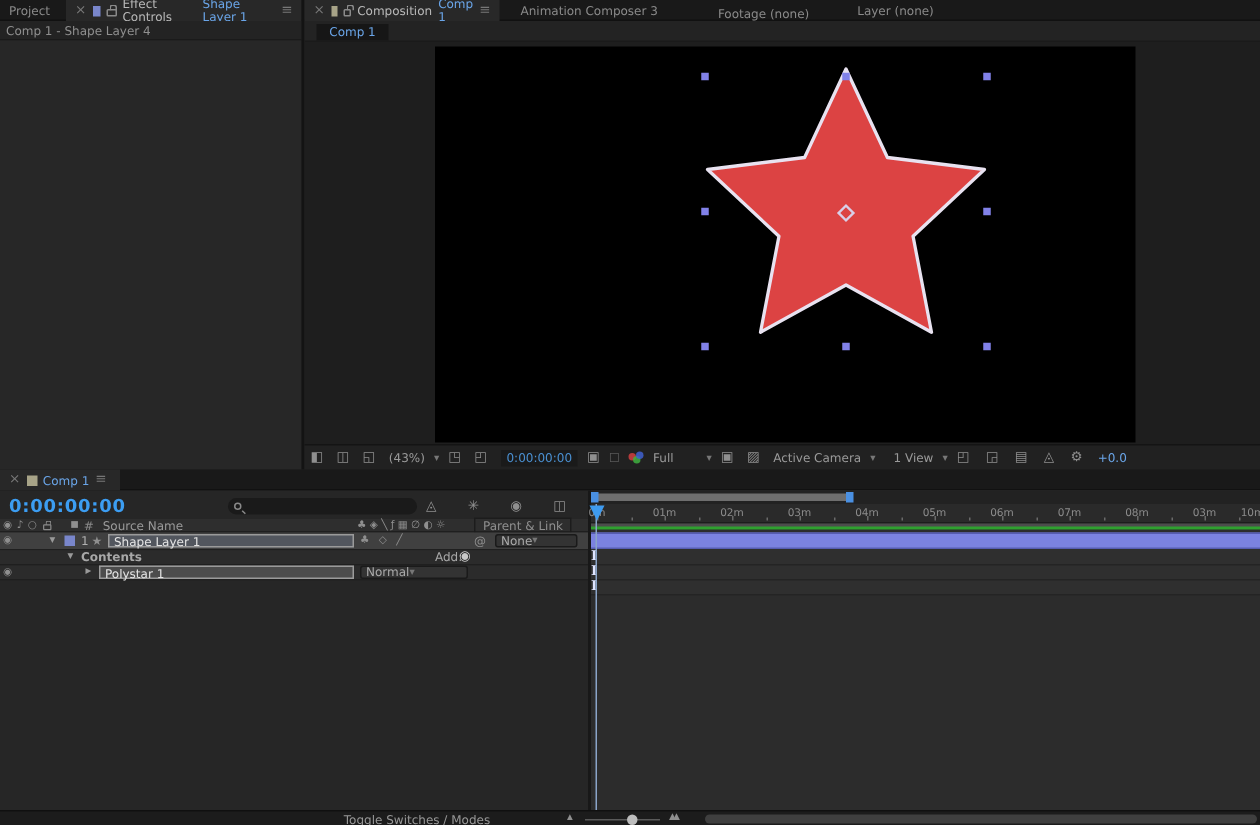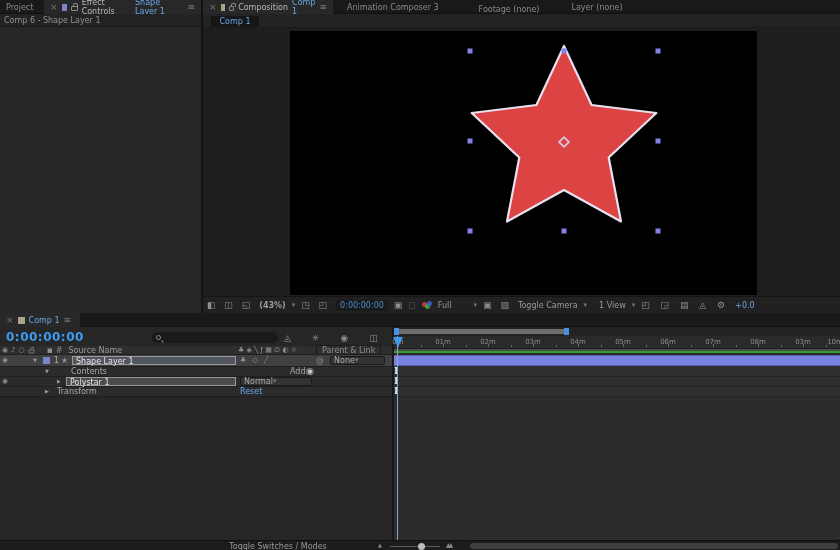--- a/index.html
+++ b/index.html
@@ -41,21 +41,21 @@
   <div class="tab active" style="flex:1;">
     <span class="close-glyph">×</span>
     <span class="swatch" style="background:#7986cb;"></span>
     <span class="lock"></span>
     <span>Effect Controls</span>
     <span class="blue">Shape Layer 1</span>
     <span class="menu-glyph">≡</span>
   </div>
 </div>
 <div class="abs" style="left:0;top:14px;width:201px;height:13px;background:#232323;border-bottom:1px solid #1a1a1a;line-height:13px;padding-left:4px;">
-  <span style="color:#8f8f8f;">Comp 6 - Shape Layer 1</span>
+  <span style="color:#8f8f8f;">Comp 1 - Shape Layer 4</span>
 </div>
 <div class="abs" style="left:0;top:27px;width:201px;height:286px;background:#272727;"></div>
 <div class="abs" style="left:201px;top:0;width:2px;height:313px;background:#131313;"></div>
 
 <div class="abs tabbar" style="left:203px;top:0;width:637px;height:14px;display:flex;">
   <div class="tab active" style="width:130px;">
     <span class="close-glyph">×</span>
     <span class="swatch" style="background:#a8a488;"></span>
     <span class="lock"></span>
     <span>Composition</span>
@@ -93,35 +93,35 @@
     <rect class="handle" x="467.5" y="138.5" width="5" height="5"></rect>
     <rect class="handle" x="655.5" y="138.5" width="5" height="5"></rect>
     <rect class="handle" x="467.5" y="228.5" width="5" height="5"></rect>
     <rect class="handle" x="561.5" y="228.5" width="5" height="5"></rect>
     <rect class="handle" x="655.5" y="228.5" width="5" height="5"></rect>
   </g>
 </svg>
 
 <div class="abs" style="left:203px;top:296px;width:637px;height:17px;background:#212121;border-top:1px solid #141414;display:flex;align-items:center;gap:6px;padding:0 4px;">
   <span class="icon" style="letter-spacing:3px;">◧ ◫ ◱</span>
-  <span style="color:#9a9a9a;font-weight:bold;">(43%)</span>
+  <span style="color:#9a9a9a;">(43%)</span>
   <span class="ddcaret">▾</span>
   <span class="icon" style="letter-spacing:3px;">◳ ◰</span>
   <span style="color:#4a8fd0;background:#1a1a1a;padding:1px 4px;">0:00:00:00</span>
   <span class="icon">▣</span>
   <span class="icon dim">◻</span>
   <span class="rgb">
     <i style="background:#d04040;left:0;top:1px;"></i>
       <i style="background:#40b040;left:3px;top:3px;"></i>
       <i style="background:#4060d0;left:5px;top:0;"></i>
   </span>
   <span style="color:#9a9a9a;">Full</span>
   <span class="ddcaret" style="margin-left:16px;">▾</span>
   <span class="icon" style="letter-spacing:3px;">▣ ▨</span>
-  <span style="color:#9a9a9a;">Toggle Camera</span>
+  <span style="color:#9a9a9a;">Active Camera</span>
   <span class="ddcaret">▾</span>
   <span style="color:#9a9a9a;margin-left:6px;">1 View</span>
   <span class="ddcaret">▾</span>
   <span class="icon" style="letter-spacing:4px;">◰ ◲ ▤ ◬ ⚙</span>
   <span class="blue">+0.0</span>
 </div>
 
 <div class="abs tabbar" style="left:0;top:313px;width:840px;height:14px;display:flex;">
   <div class="tab active" style="width:80px;">
     <span class="close-glyph">×</span>
@@ -161,40 +161,35 @@
     <span class="icon" style="position:absolute;left:240px;font-size:7px;letter-spacing:2px;">♣ ◇ ╱</span>
     <span style="position:absolute;left:316px;color:#8f8f8f;">@</span>
     <span class="dropdown" style="position:absolute;left:330px;width:55px;">
       <span>None</span>
       <span class="ddcaret">▾</span>
     </span>
   </div>
 
   <div class="row" style="top:40px;height:10px;background:#2b2b2b;">
     <span class="icon" style="position:absolute;left:45px;font-size:5px;color:#9a9a9a;">▼</span>
-    <span style="position:absolute;left:71px;color:#a8a8a8;">Contents</span>
+    <span style="position:absolute;left:54px;color:#a8a8a8;font-weight:bold;">Contents</span>
     <span style="position:absolute;left:290px;color:#a8a8a8;text-align:right;">Add:</span>
     <span class="icon" style="position:absolute;left:306px;color:#c8c8c8;">◉</span>
   </div>
 
   <div class="row" style="top:50px;height:10px;background:#2b2b2b;">
     <span class="icon" style="margin-left:2px;font-size:7px;">◉</span>
     <span class="icon" style="position:absolute;left:57px;font-size:5px;color:#9a9a9a;">▶</span>
     <span class="namebox" style="position:absolute;left:66px;width:170px;background:#4c4c4c;">Polystar 1</span>
     <span class="dropdown" style="position:absolute;left:240px;width:72px;">
       <span>Normal</span>
       <span class="ddcaret">▾</span>
     </span>
   </div>
 
-  <div class="row" style="top:60px;height:10px;background:#2b2b2b;">
-    <span class="icon" style="position:absolute;left:45px;font-size:5px;color:#9a9a9a;">▶</span>
-    <span style="position:absolute;left:57px;color:#a8a8a8;">Transform</span>
-    <span class="blue" style="position:absolute;left:240px;">Reset</span>
-  </div>
 
   <div class="abs" style="left:392px;top:0;width:2px;height:213px;background:#181818;"></div>
   <div class="abs" style="left:394px;top:0;width:446px;height:213px;background:#2c2c2c;">
 
     <div class="abs" style="left:0;top:0;width:446px;height:9px;background:#222;">
       <div class="abs" style="left:2px;top:2px;width:172px;height:5px;background:#6e6e6e;border-radius:3px;"></div>
       <div class="abs" style="left:0;top:1px;width:5px;height:7px;background:#4a90e2;"></div>
       <div class="abs" style="left:170px;top:1px;width:5px;height:7px;background:#4a90e2;"></div>
     </div>
 

